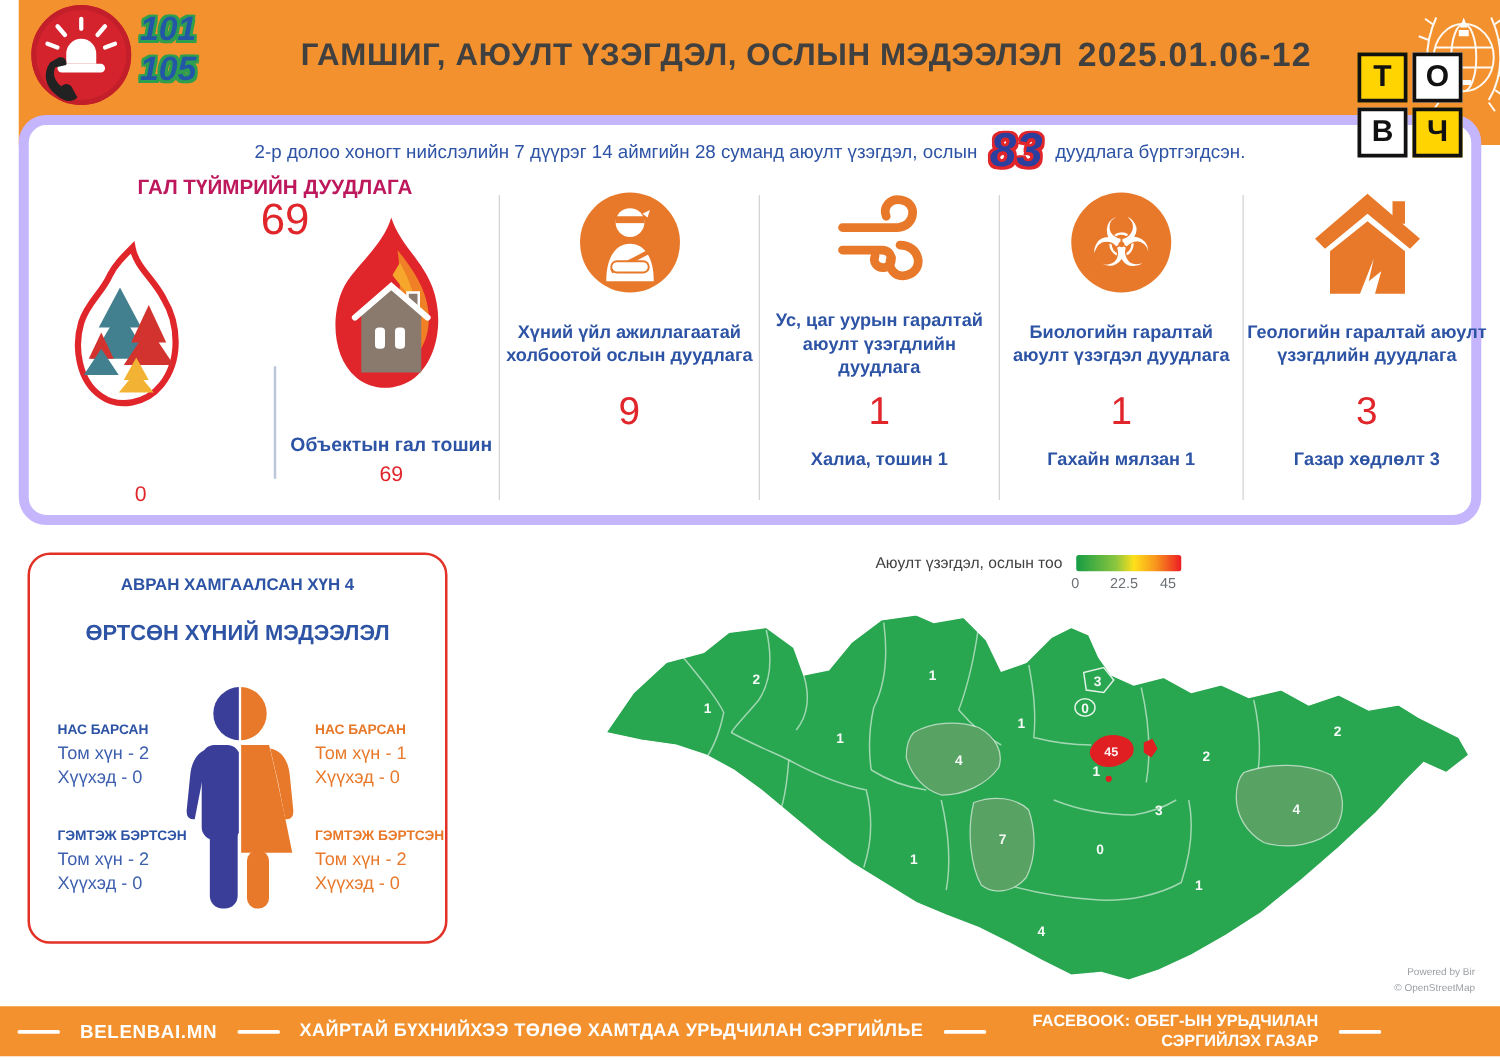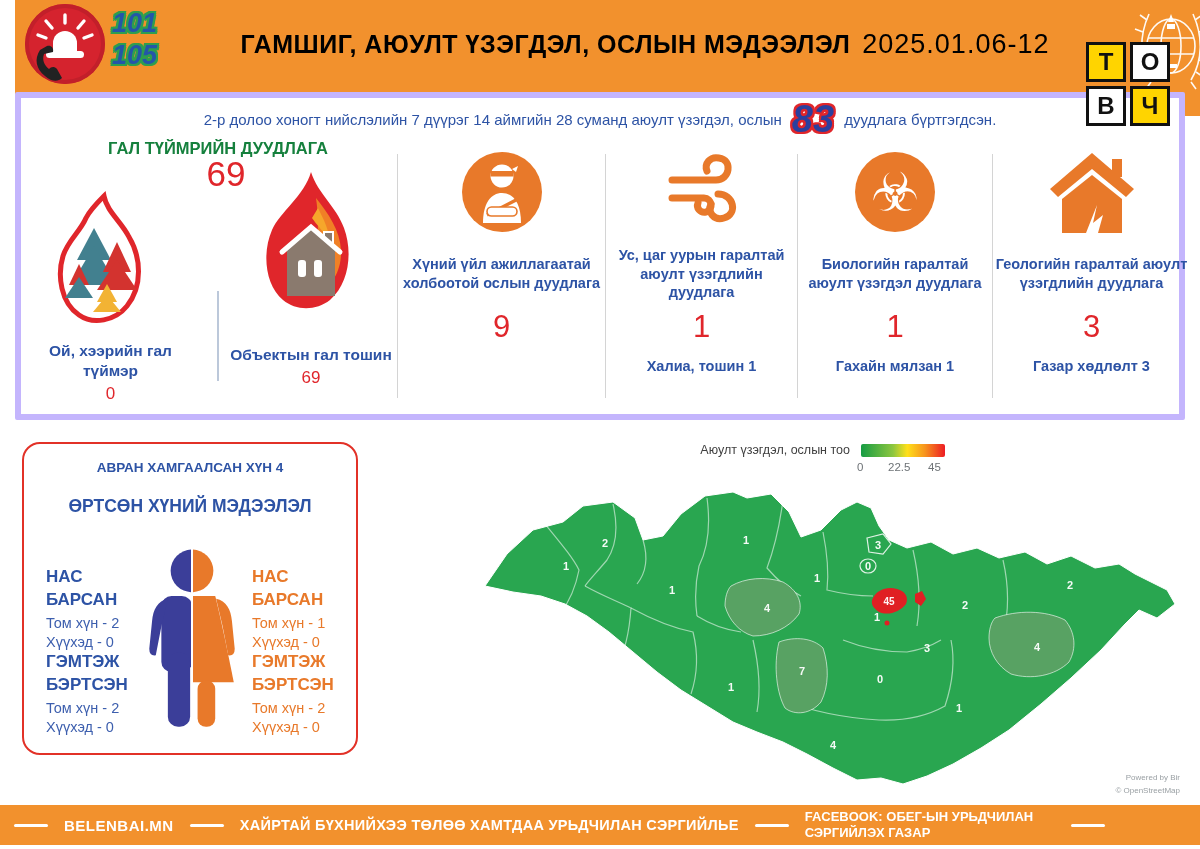--- a/index.html
+++ b/index.html
@@ -8,41 +8,41 @@
 
   
   .header{position:absolute;left:15px;top:0;width:1200px;height:116px;background:#F2912D;}
   .phone-badge{position:absolute;left:10px;top:4px;width:80px;height:80px;border-radius:50%;
                background:#D5232E;box-shadow:inset 0 0 0 4px #c21f2a;}
   .phone-nums{position:absolute;left:97px;top:8px;line-height:1.18;font-size:27px;font-weight:bold;
               font-style:italic;color:#2456A8;
               text-shadow:-2px 0 #2E9E4F,2px 0 #2E9E4F,0 -2px #2E9E4F,0 2px #2E9E4F,
                           -2px -2px #2E9E4F,2px 2px #2E9E4F,-2px 2px #2E9E4F,2px -2px #2E9E4F;}
   .header-title{position:absolute;left:100px;top:0;width:1060px;height:88px;display:flex;
-                align-items:center;justify-content:center;gap:12px;color:#000000;}
+                align-items:center;justify-content:center;gap:12px;color:#404040;}
   .header-title .t1{font-size:25px;font-weight:bold;letter-spacing:.5px;}
-  .header-title .t2{font-size:27px;font-weight:normal;letter-spacing:1px;}
+  .header-title .t2{font-size:27px;font-weight:bold;letter-spacing:1px;}
   .emblem{position:absolute;left:1114px;top:0;}
   .tovch{position:absolute;left:1086px;top:42px;display:grid;grid-template-columns:40px 40px;
          grid-auto-rows:40px;gap:4px;z-index:5;}
   .tovch .tile{border:3px solid #111;box-sizing:border-box;display:flex;align-items:center;
                justify-content:center;font-size:24px;font-weight:bold;color:#111;background:#fff;}
   .tovch .yellow{background:#FFD400;}
 
   
   .panel1{position:absolute;left:15px;top:92px;width:1170px;height:328px;background:#fff;
-          border:6px solid #c4b5fd;border-radius:2px;box-sizing:border-box;}
+          border:8px solid #c4b5fd;border-radius:22px;box-sizing:border-box;}
   .summary{position:absolute;left:0;top:2px;width:100%;display:flex;align-items:center;
            justify-content:center;gap:10px;color:#2D53A5;font-size:15px;}
   .summary .big-count{font-size:38px;font-weight:bold;font-style:italic;color:#2B3F9E;line-height:1;
         text-shadow:-2px 0 #E0262B,2px 0 #E0262B,0 -2px #E0262B,0 2px #E0262B,
                     -2px -2px #E0262B,2px 2px #E0262B,-2px 2px #E0262B,2px -2px #E0262B;}
 
   .fire-title{position:absolute;left:17px;top:41px;width:360px;text-align:center;
-              font-size:16.5px;font-weight:bold;color:#15803d;}
+              font-size:16.5px;font-weight:bold;color:#be185d;}
   .fire-total{position:absolute;left:120px;top:56px;width:170px;text-align:center;
               font-size:35px;color:#E0262B;}
   .fire-icon1{position:absolute;left:28px;top:92px;}
   .fire-icon2{position:absolute;left:237px;top:70px;}
   .fire-divider{position:absolute;left:196px;top:193px;width:2px;height:90px;background:#BCC8DA;}
   .fire-lbl1{position:absolute;left:12px;top:243px;width:155px;text-align:center;
              font-size:15.5px;font-weight:600;color:#2D53A5;line-height:1.3;}
   .fire-val1{position:absolute;left:12px;top:286px;width:155px;text-align:center;
              font-size:17px;color:#E0262B;}
   .fire-lbl2{position:absolute;left:205px;top:248px;width:170px;text-align:center;
@@ -60,21 +60,21 @@
 
   
   .panel2{position:absolute;left:22px;top:442px;width:336px;height:313px;background:#fff;
           border:2px solid #E23127;border-radius:18px;box-sizing:border-box;}
   .p2-rescued{position:absolute;left:0;top:16px;width:100%;text-align:center;
               font-size:13.5px;font-weight:bold;color:#2D53A5;}
   .p2-title{position:absolute;left:0;top:52px;width:100%;text-align:center;
             font-size:17.5px;font-weight:bold;color:#2D53A5;}
   .person-wrap{position:absolute;left:103px;top:94px;}
   .cas{position:absolute;width:110px;font-size:14.5px;line-height:1.35;}
-  .cas .cas-title{font-size:17px;font-weight:bold;margin-bottom:2px;}
+  .cas .cas-title{font-size:11px;font-weight:bold;margin-bottom:2px;margin-top:11px;}
   .cas.blue{color:#3D5FAE;} .cas.blue .cas-title{color:#2D53A5;}
   .cas.orange{color:#E8792A;} .cas.orange .cas-title{color:#E8792A;}
   .cas.tl{left:22px;top:122px;} .cas.tr{left:228px;top:122px;}
   .cas.bl{left:22px;top:207px;} .cas.br{left:228px;top:207px;}
 
   
   .legend-label{position:absolute;left:700px;top:443px;width:150px;text-align:right;
                 font-size:12.5px;color:#404040;}
   .legend-bar{position:absolute;left:861px;top:444px;width:84px;height:13px;border-radius:2px;
       background:linear-gradient(90deg,#169C44 0%,#8CC63F 38%,#FFE01A 55%,#F7941D 76%,#ED1C24 100%);}
@@ -83,21 +83,21 @@
   .map-wrap{position:absolute;left:483px;top:490px;}
   .map-attribution{position:absolute;left:1040px;top:772px;width:140px;text-align:right;
                    font-size:8px;color:#9AA0A4;line-height:1.6;}
 
   
   .footer{position:absolute;left:0;top:805px;width:1200px;height:40px;background:#F2912D;
           display:flex;align-items:center;gap:16px;padding:0 14px;box-sizing:border-box;color:#fff;}
   .dash{width:34px;height:3px;background:#fff;border-radius:2px;flex:none;}
   .f-site{font-size:15px;font-weight:bold;letter-spacing:.5px;flex:none;}
   .f-slogan{font-size:14.5px;font-weight:bold;letter-spacing:.3px;flex:none;}
-  .f-facebook{width:250px;text-align:left;font-size:13px;font-weight:bold;line-height:1.25;flex:none;}
+  .f-facebook{width:250px;text-align:right;font-size:13px;font-weight:bold;line-height:1.25;flex:none;}
 </style>
 </head>
 <body>
 
 <div class="header">
   <div class="phone-badge">
     <svg width="80" height="80" viewBox="0 0 80 80">
       <g stroke="#fff" stroke-width="3.4" stroke-linecap="round">
         <line x1="40" y1="11" x2="40" y2="19"></line>
         <line x1="21" y1="17" x2="27" y2="24"></line>
@@ -179,21 +179,20 @@
       <path d="M60,40 C66,52 71,62 72,74 C66,64 58,56 54,50 Z" fill="#F6A62B"></path>
       <rect x="66" y="64" width="9" height="16" fill="#8A7A6E" stroke="#fff" stroke-width="2"></rect>
       <path d="M29,80 L53,61 L77,80 L77,128 L29,128 Z" fill="#8A7A6E"></path>
       <polyline points="24,84 53,59 82,84" fill="none" stroke="#fff" stroke-width="5" stroke-linecap="round"></polyline>
       <rect x="40" y="92" width="8" height="17" rx="3" fill="#fff"></rect>
       <rect x="56" y="92" width="8" height="17" rx="3" fill="#fff"></rect>
     </svg>
   </div>
 
   <div class="fire-divider"></div>
-  <div class="fire-lbl1">Ой, хээрийн гал түймэр</div>
   <div class="fire-val1">0</div>
   <div class="fire-lbl2">Объектын гал тошин</div>
   <div class="fire-val2">69</div>
 
   <div class="vdiv" style="left:376px;"></div>
   <div class="vdiv" style="left:584px;"></div>
   <div class="vdiv" style="left:776px;"></div>
   <div class="vdiv" style="left:971px;"></div>
 
   <div class="col" style="left:378px;width:205px;">

